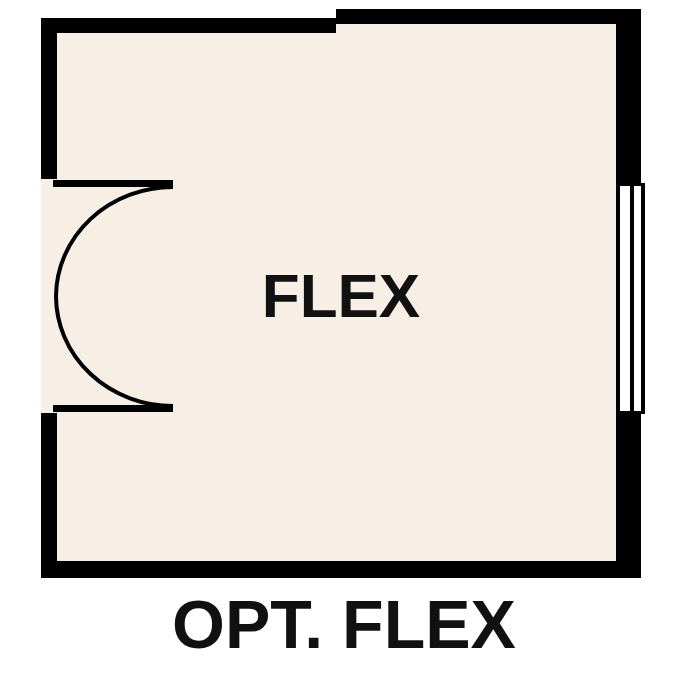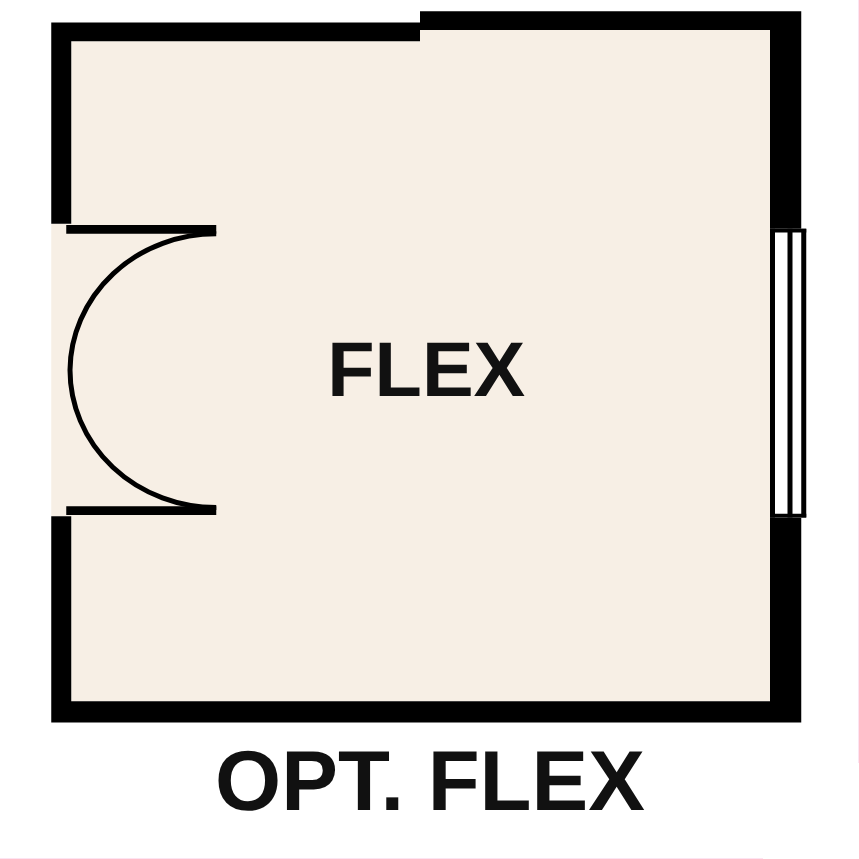--- a/index.html
+++ b/index.html
@@ -10,21 +10,21 @@
   body {
     width: 687px;
     height: 687px;
     font-family: "Liberation Sans", sans-serif;
     overflow: hidden;
   }
   #floorplan-root {
     position: relative;
     width: 687px;
     height: 687px;
-    background: #f9a8d4;
+    background: #14b8a6;
     text-align: center;
   }
   #plan-svg {
     position: absolute;
     left: 0;
     top: 0;
     width: 687px;
     height: 687px;
     display: block;
   }

